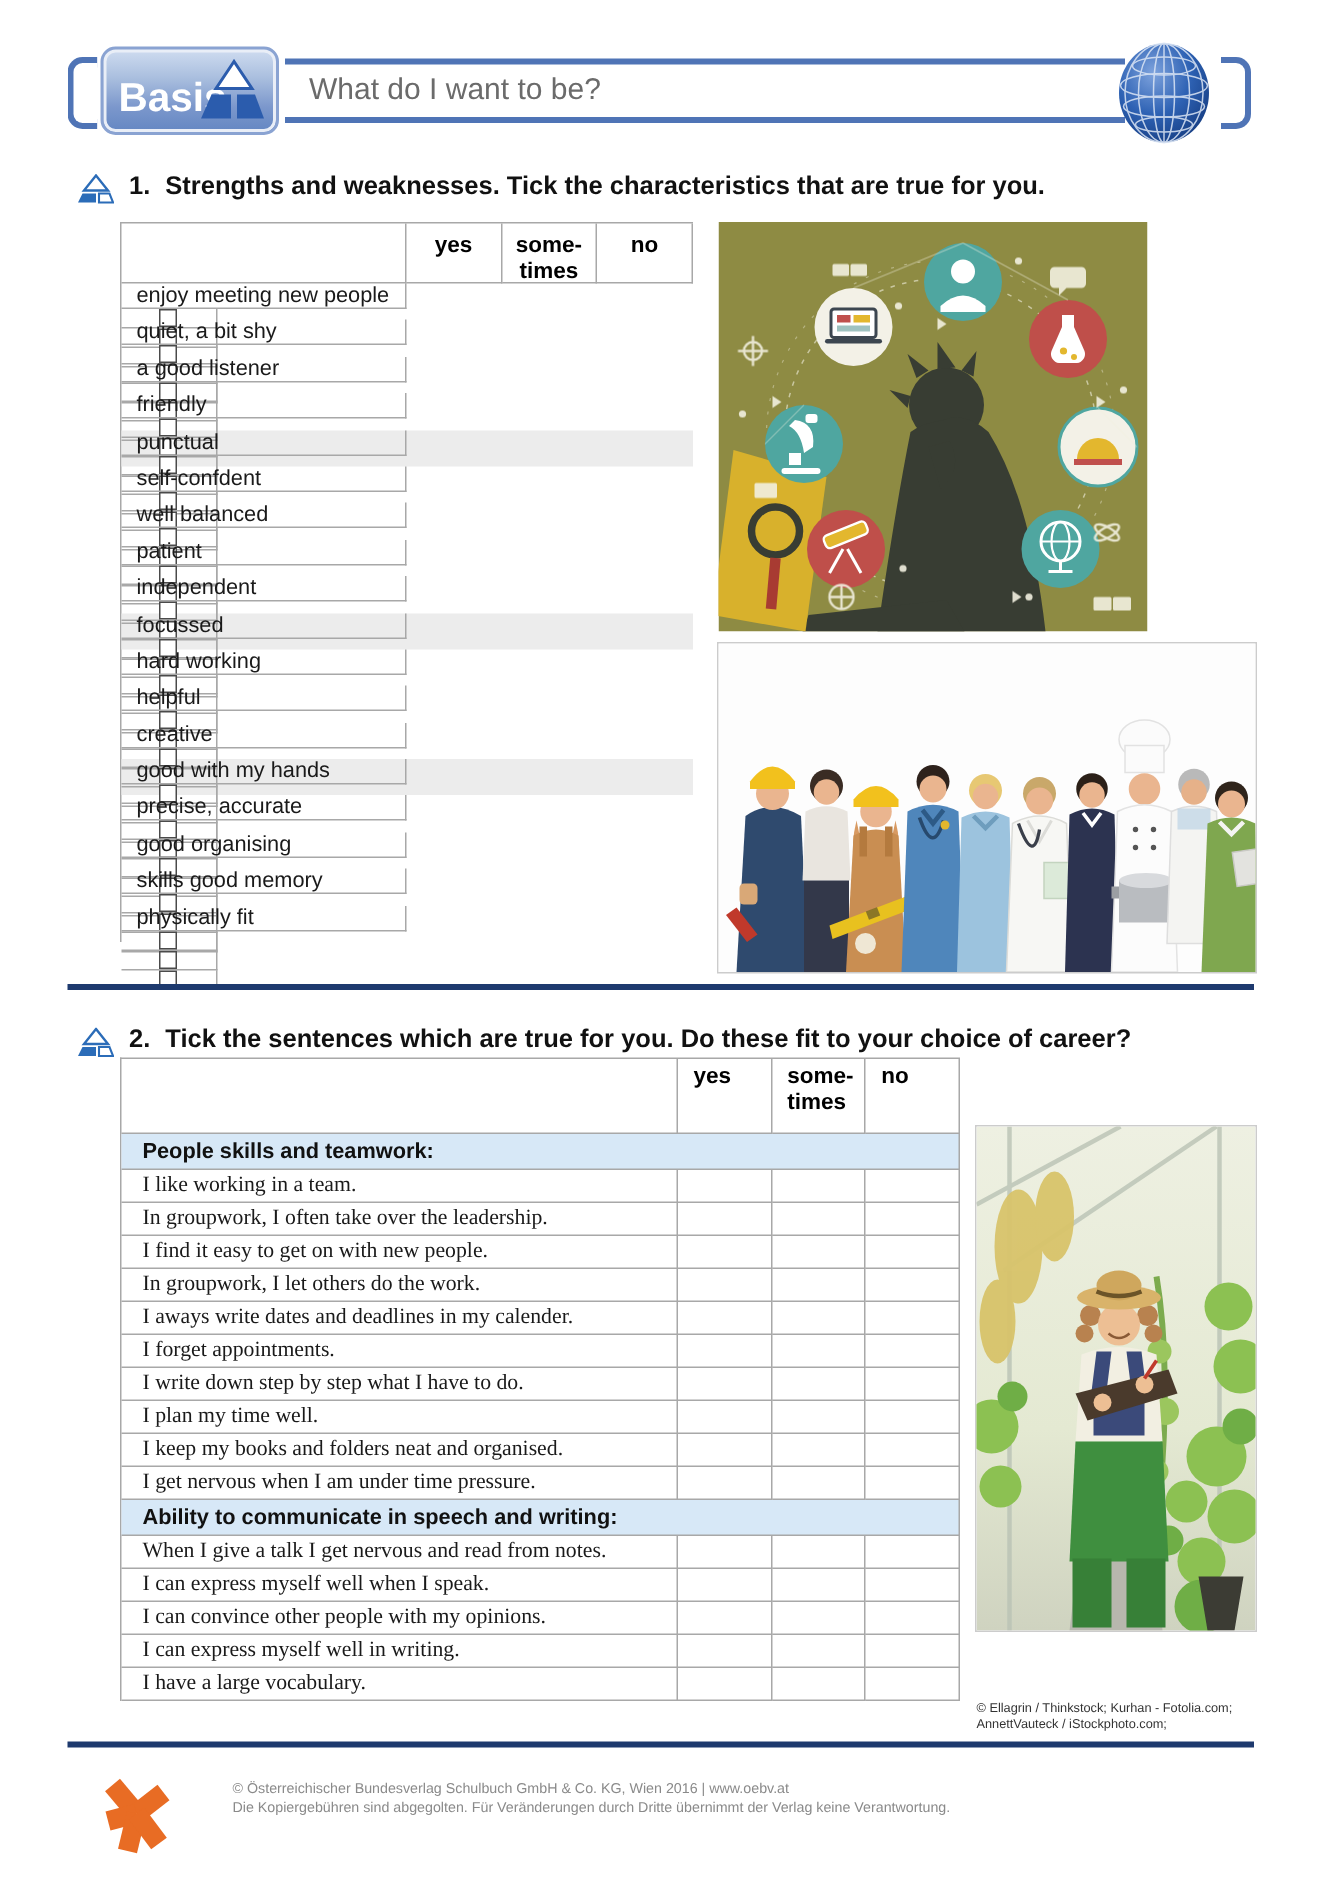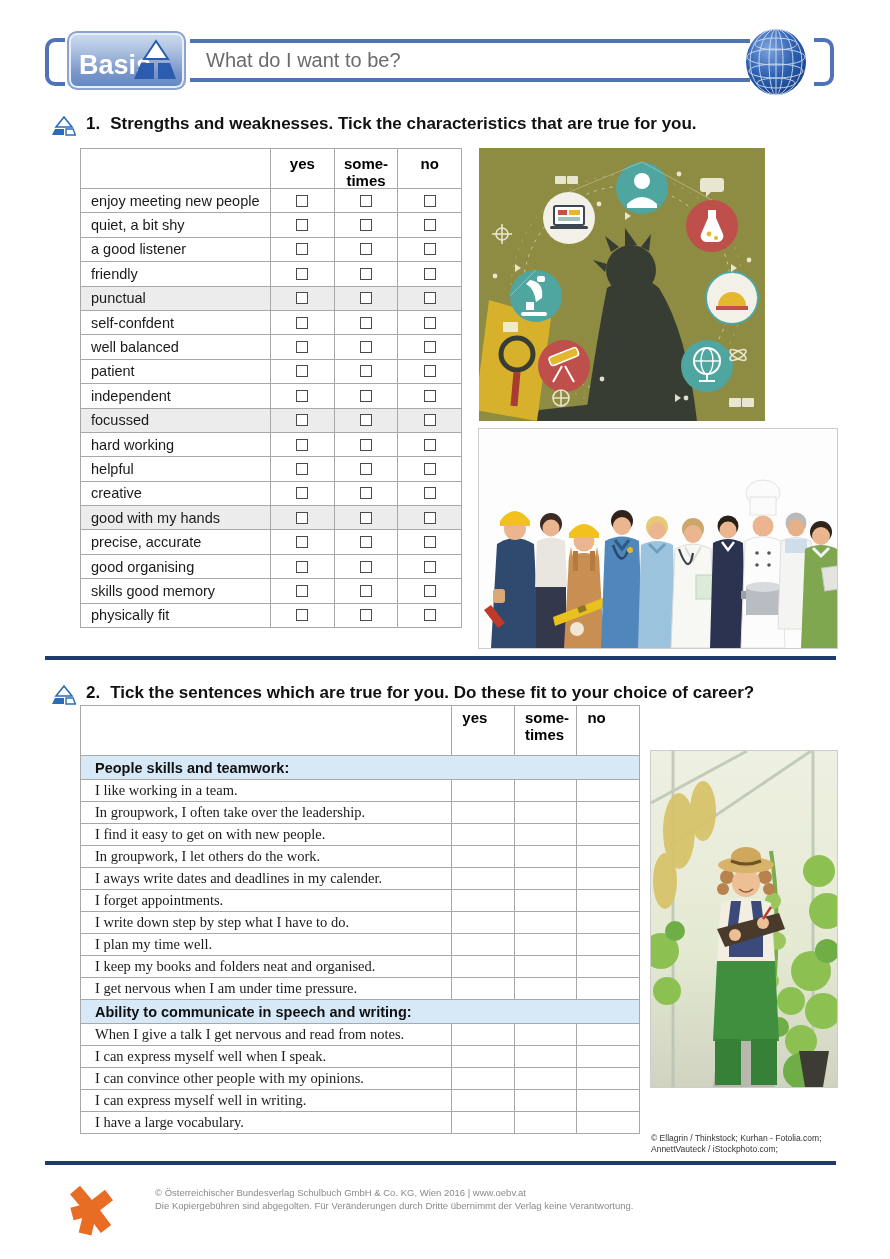--- a/index.html
+++ b/index.html
@@ -32,21 +32,21 @@
   .task-txt{font-weight:bold;font-size:17px;color:#111;}
 
   
   .t1{position:absolute;left:80px;top:148px;width:382px;border-top:1px solid var(--border);border-left:1px solid var(--border);background:#fff;}
   .t-row{display:flex;}
   .cell{border-right:1px solid var(--border);border-bottom:1px solid var(--border);display:flex;align-items:center;}
   .c-label{width:190px;padding-left:10px;font-size:14.5px;color:#1a1a1a;}
   .c-ans{width:63.66px;justify-content:center;}
   .t1-head .cell{height:40px;font-weight:bold;font-size:15px;justify-content:center;align-items:flex-start;padding-top:6px;text-align:center;white-space:pre-line;line-height:1.15;}
   .t1-head .c-label{padding-left:0;}
-  .t1 .body-row{height:24.4px;}
+  .t1 .body-row{height:24.4px;flex-direction:column;}
   .t1 .body-row.shaded{background:var(--shade);}
   .checkbox{width:12px;height:12px;border:1.5px solid #4a4a4a;background:#fff;display:inline-block;}
 
   
   .img-frame{position:absolute;border:1px solid #ccc;background:#fff;}
   .illu1{left:479px;top:148px;width:286px;height:273px;border:none;}
   .photo2{left:478px;top:428px;width:360px;height:221px;}
   .photo3{left:650px;top:750px;width:188px;height:338px;}
 
   .divider{position:absolute;left:45px;width:791px;height:4px;background:var(--navy);}

